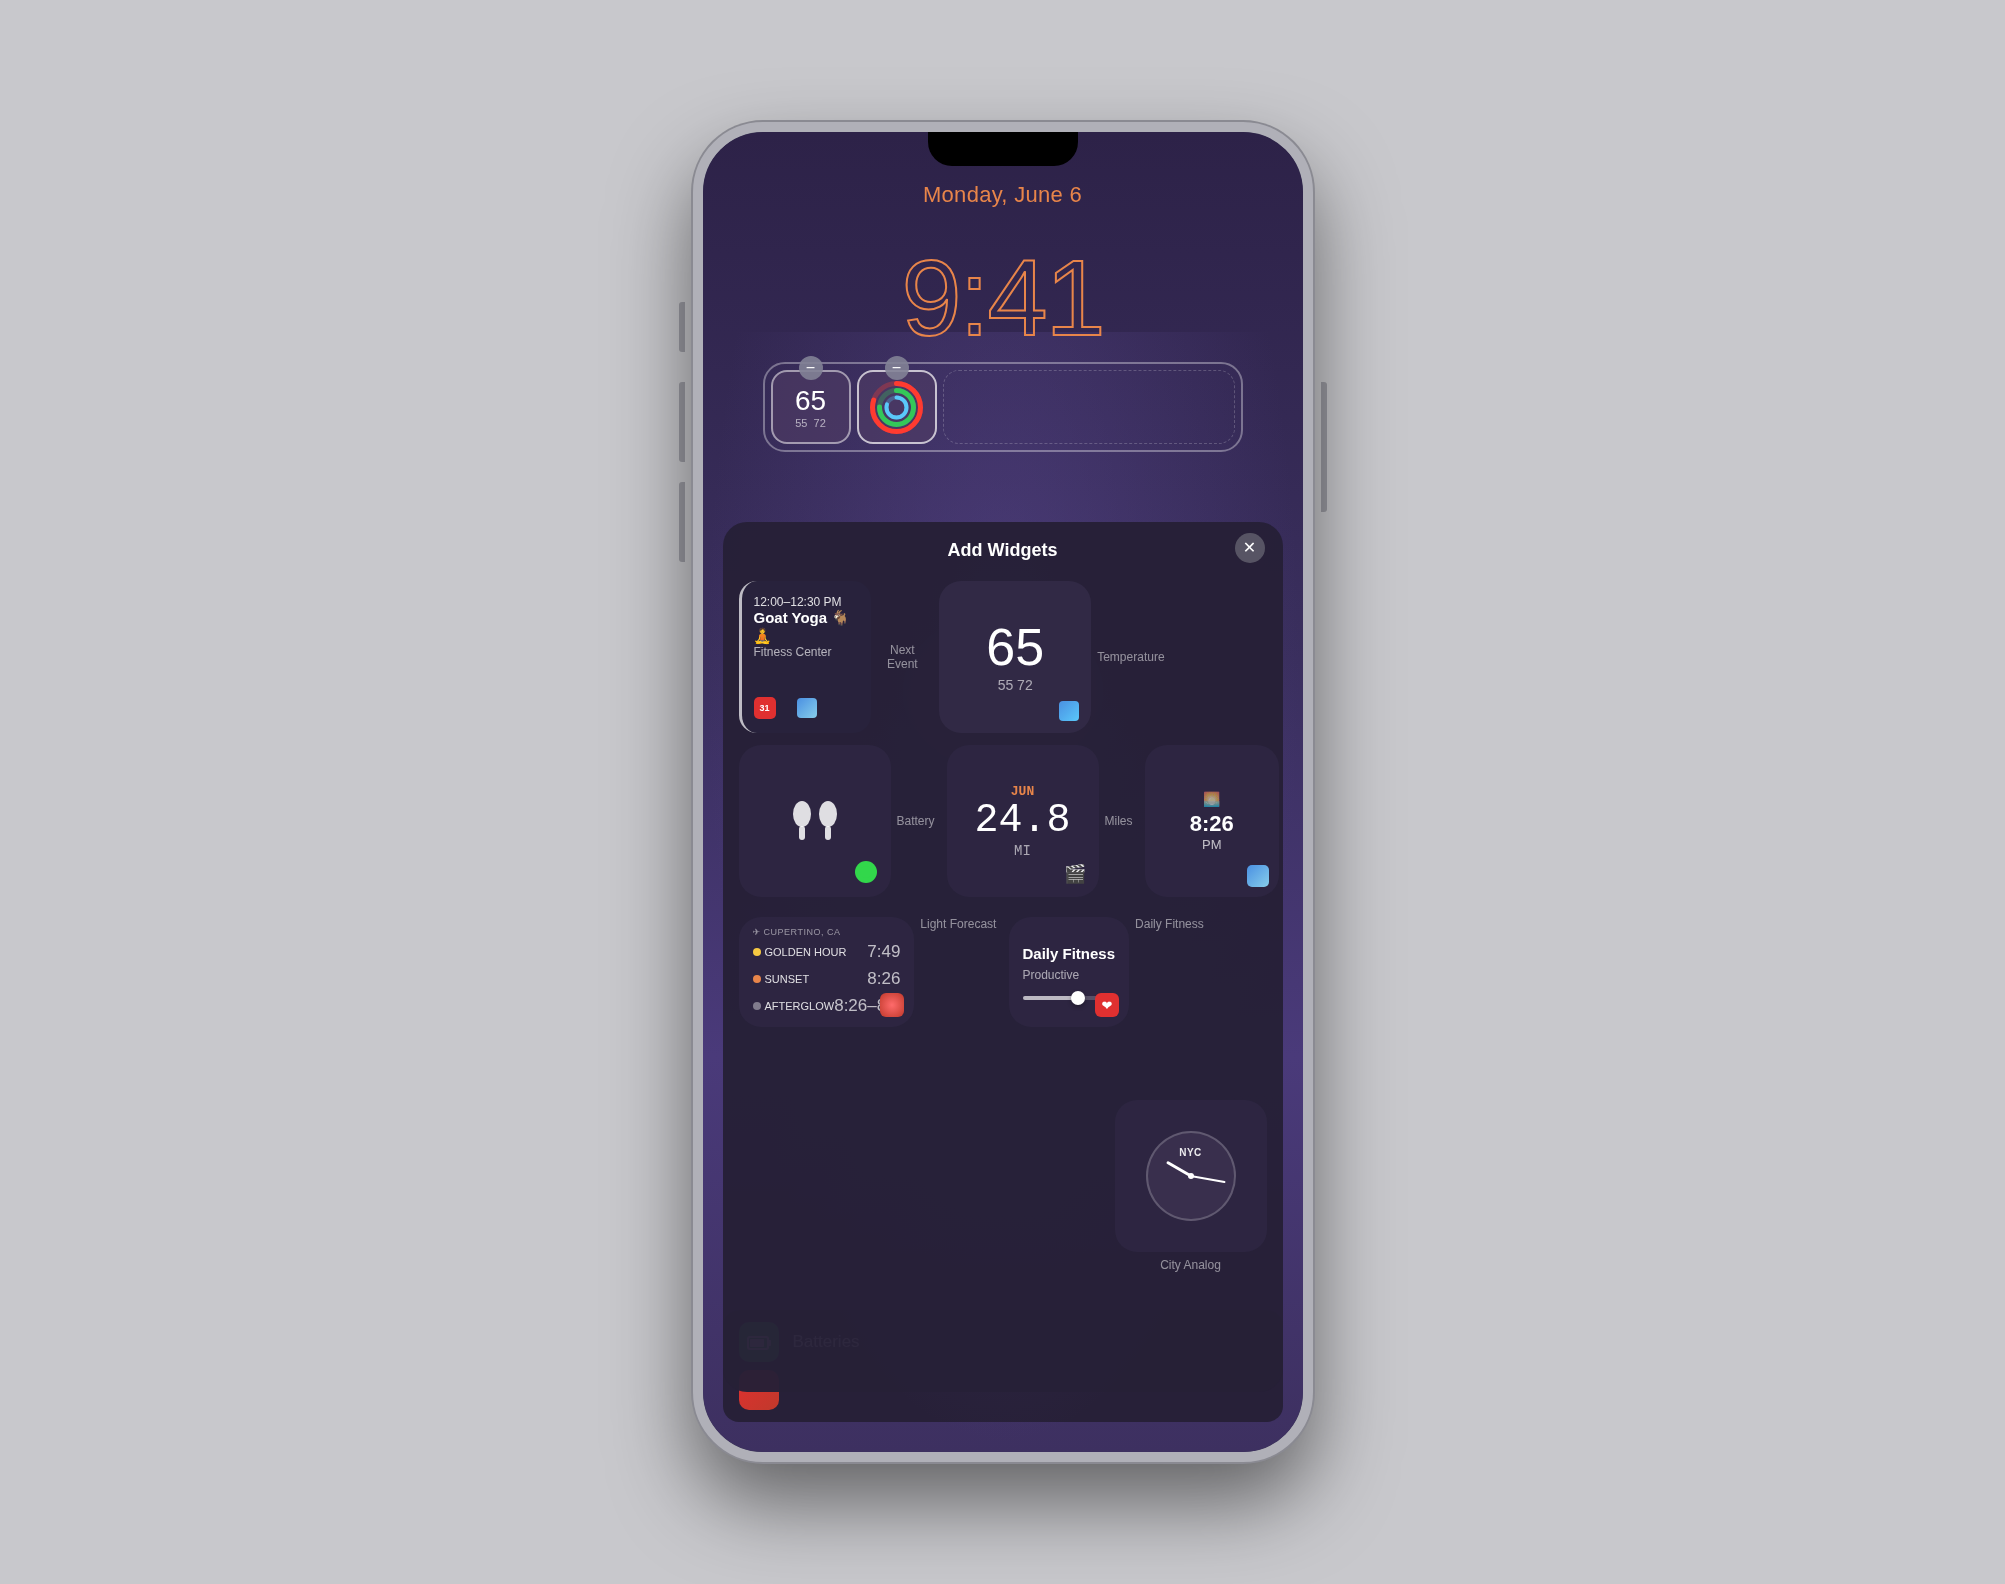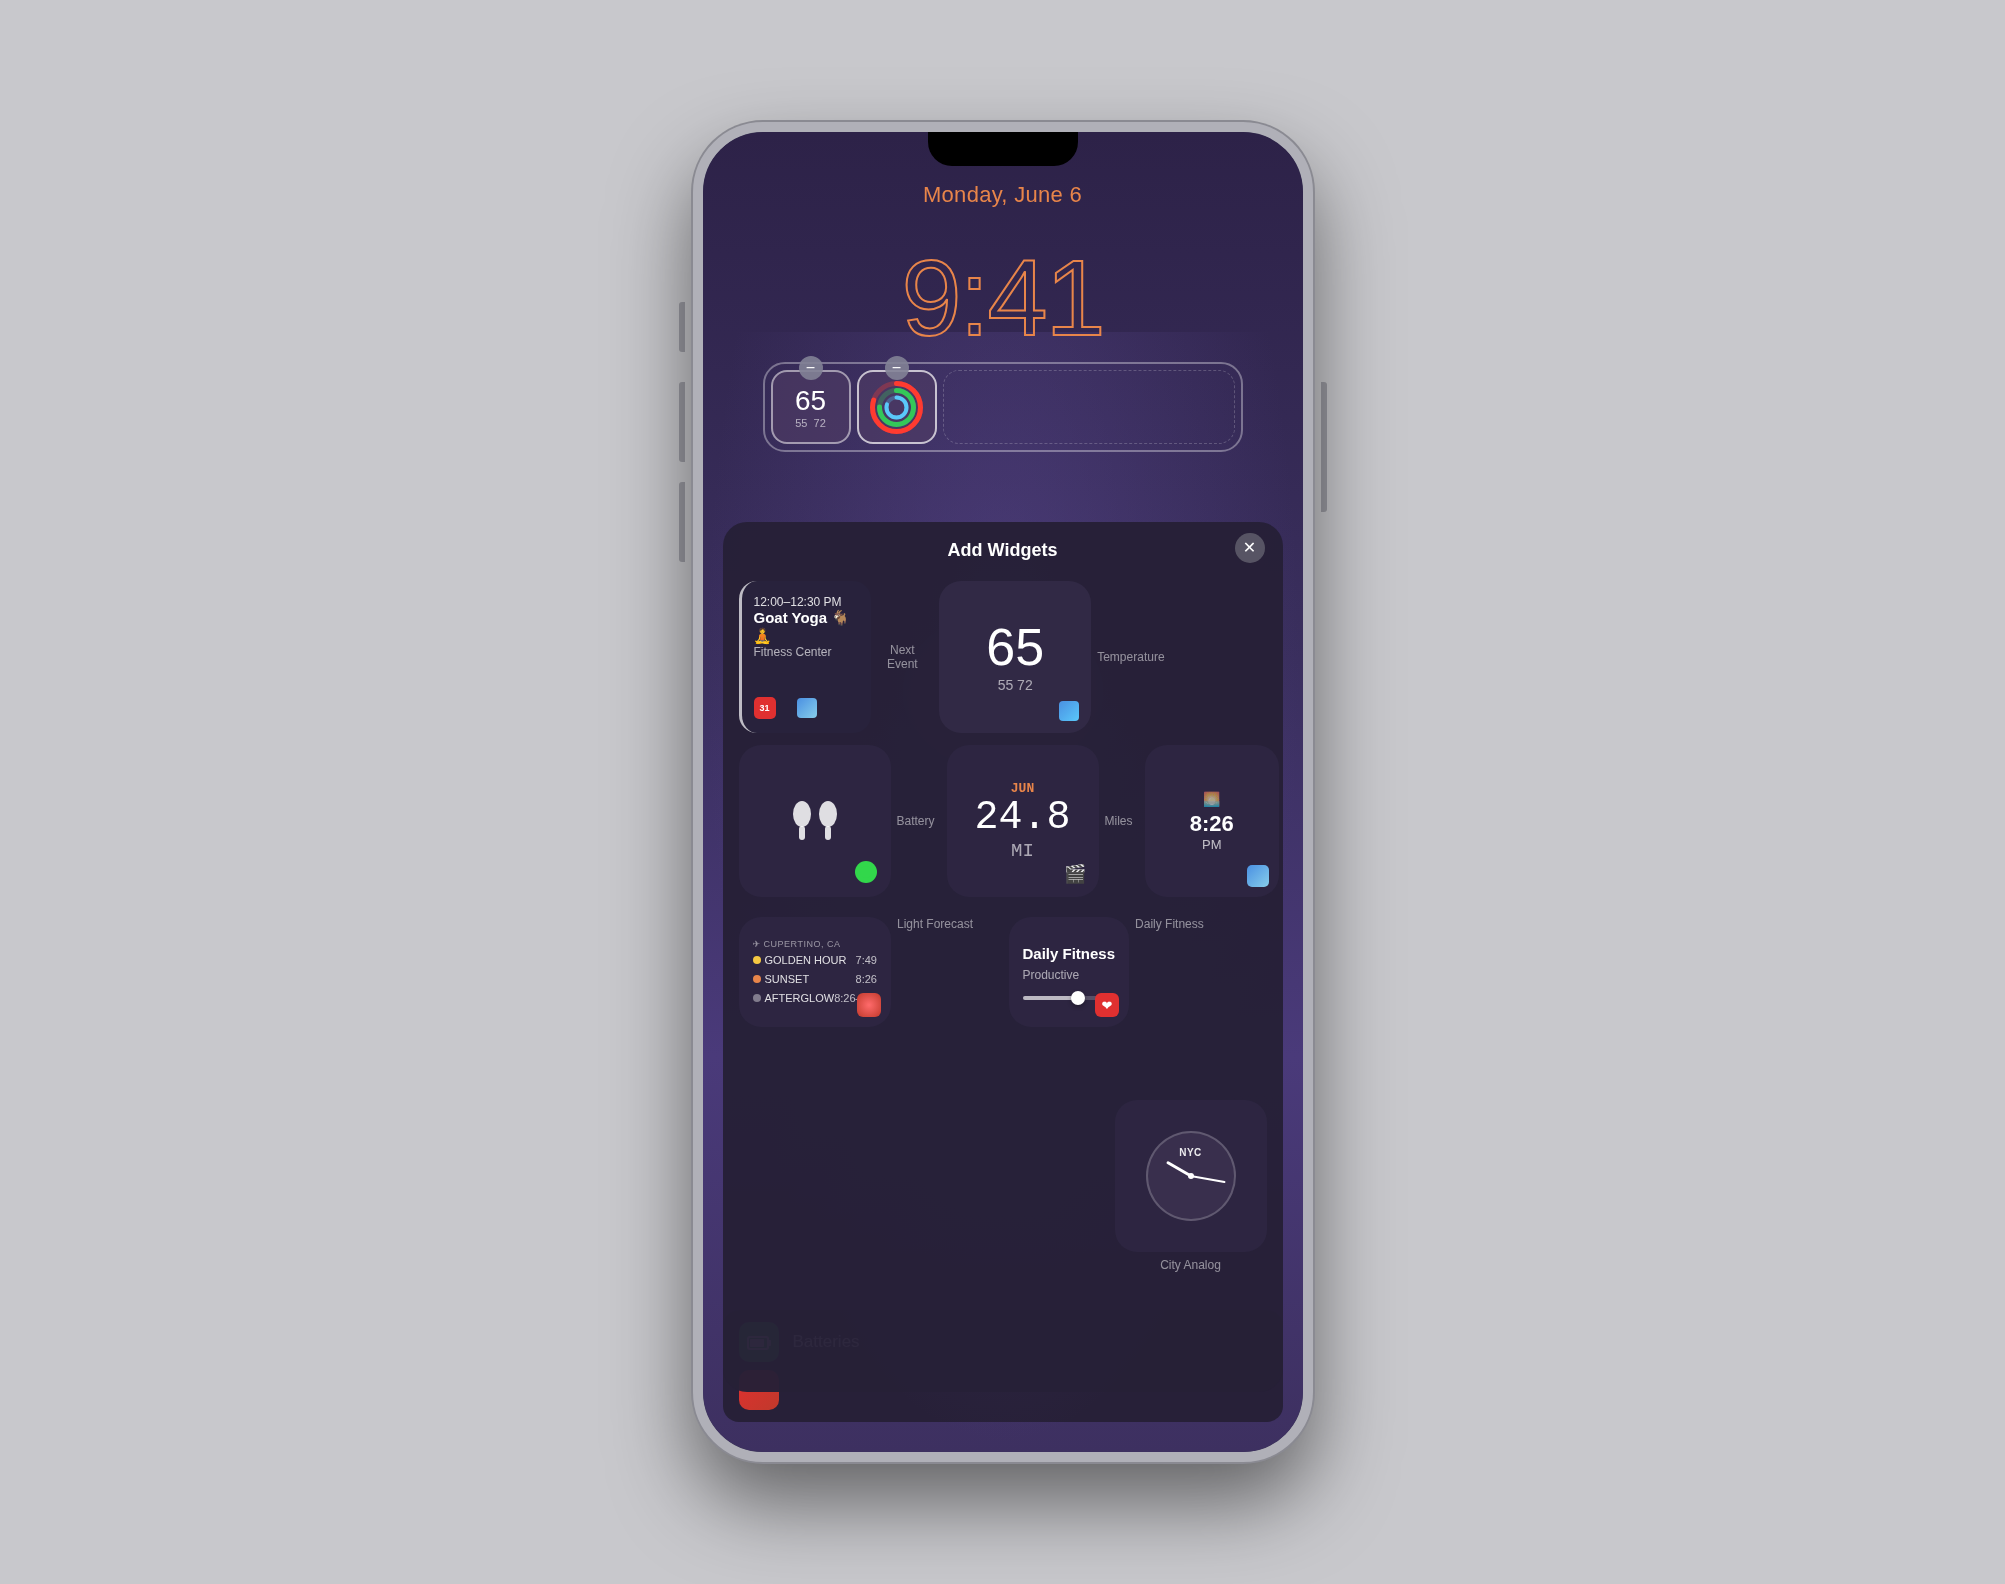--- a/index.html
+++ b/index.html
@@ -405,21 +405,21 @@
 
     .miles-number {
       color: white;
       font-size: 40px;
       font-weight: 300;
       line-height: 1.1;
     }
 
     .miles-unit {
       color: rgba(255,255,255,0.6);
-      font-size: 19px;
+      font-size: 14px;
     }
 
     .miles-cam {
       position: absolute;
       bottom: 12px;
       right: 12px;
       font-size: 18px;
     }
 
     
@@ -543,21 +543,21 @@
 
     .lf-dot-yellow { background: #f5c842; }
     .lf-dot-gray { background: rgba(255,255,255,0.4); }
 
     .lf-label {
       flex: 1;
     }
 
     .lf-time {
       color: rgba(255,255,255,0.7);
-      font-size: 11px;
+      font-size: 17px;
     }
 
     .lf-app {
       position: absolute;
       bottom: 10px;
       right: 10px;
       width: 24px;
       height: 24px;
       border-radius: 6px;
     }

